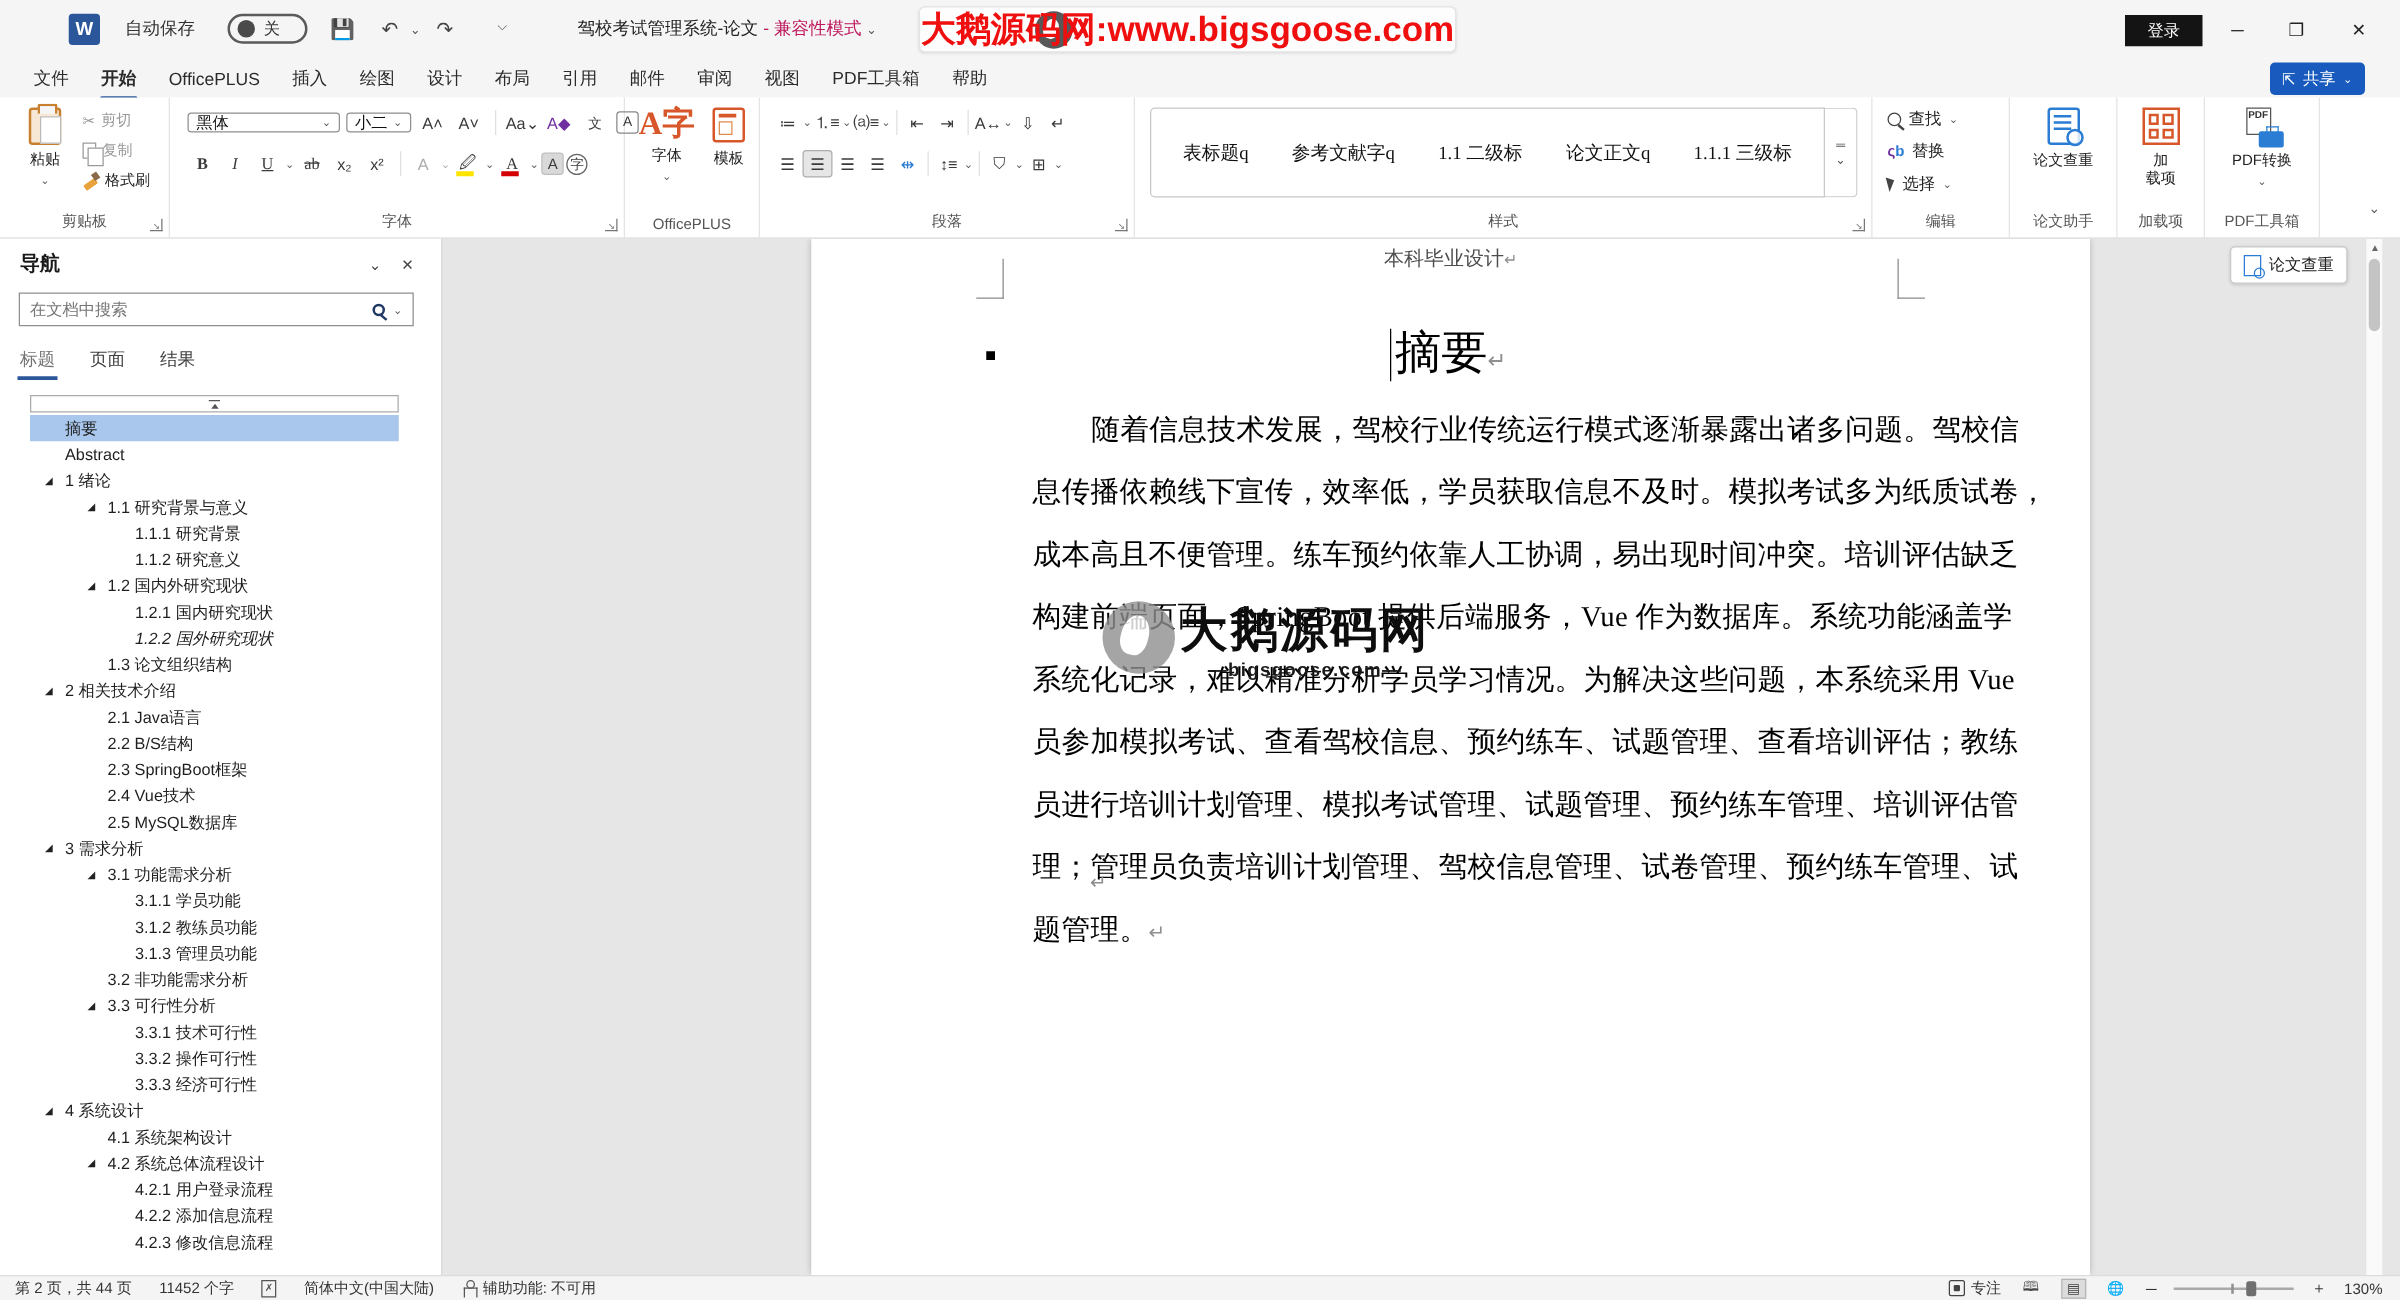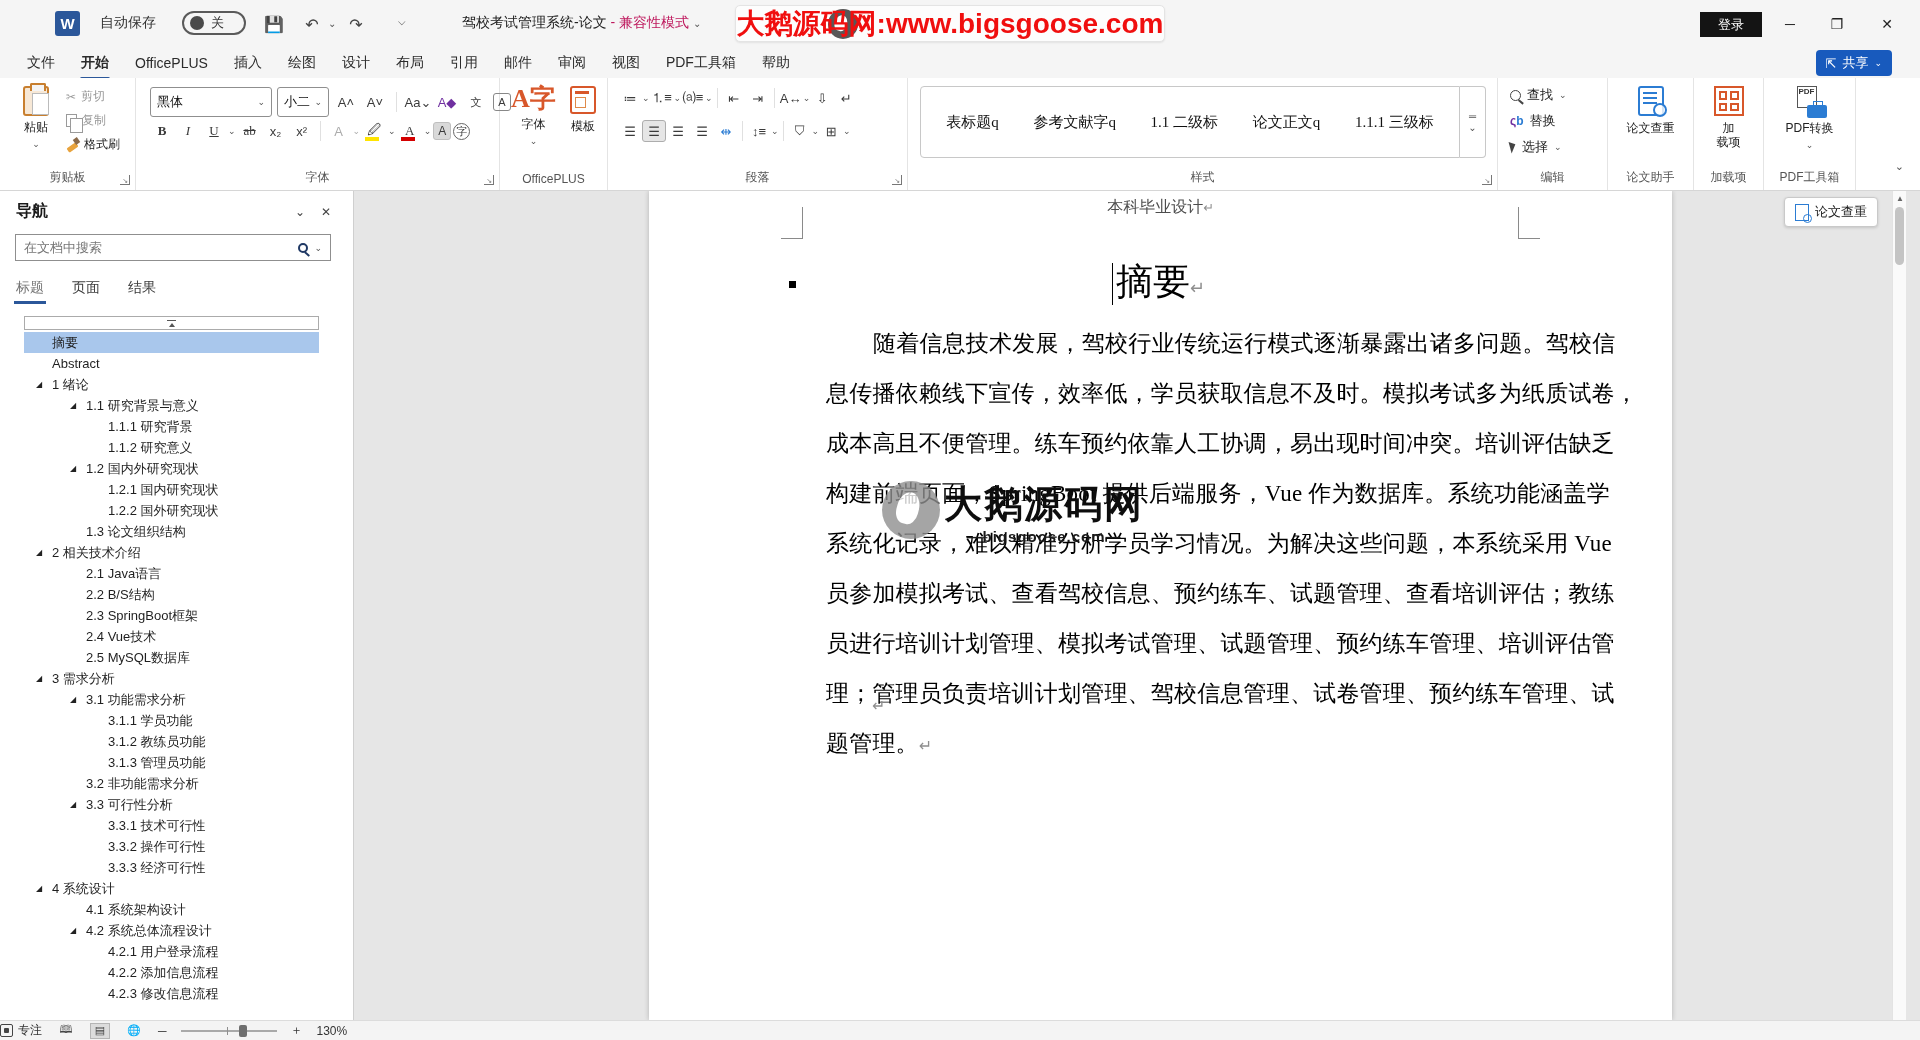--- a/index.html
+++ b/index.html
@@ -58,21 +58,21 @@
   .clip-act { display:flex; align-items:center; gap:5px; color:#9a9a9a; }
   .clip-act.en { color:#222; }
   .copyicon { width:11px; height:13px; border:1px solid #9a9a9a; background:#fff; position:relative; }
   .copyicon:before { content:""; position:absolute; left:3px; top:3px; width:11px; height:13px; border:1px solid #9a9a9a; background:#fff; }
   .brushicon { width:13px; height:13px; position:relative; }
   .brushicon:before { content:""; position:absolute; left:1px; top:7px; width:11px; height:5px; background:#e8a33d; transform:rotate(-35deg); border-radius:1px; }
   .brushicon:after { content:""; position:absolute; right:0; top:0; width:5px; height:6px; background:#8a6a4a; transform:rotate(-35deg); }
 
   
   .g-font { width:364px; }
-  .combo { border:1px solid #8f8f8f; border-radius:3px; height:30px; display:flex; align-items:center; justify-content:space-between; padding:0 6px; font-size:13px; color:#111; background:#fff; }
+  .combo { border:1px solid #8f8f8f; border-radius:3px; height:16px; display:flex; align-items:center; justify-content:space-between; padding:0 6px; font-size:13px; color:#111; background:#fff; }
   .combo .chev { font-size:9px; color:#555; }
   .fnt-row1 { position:absolute; left:14px; top:9px; display:flex; align-items:center; gap:5px; }
   .fnt-row2 { position:absolute; left:14px; top:42px; display:flex; align-items:center; gap:2px; }
   .vsep { width:1px; height:20px; background:#e0e0e0; margin:0 4px; }
   .bold-b { font-weight:bold; font-family:"Liberation Serif",serif; }
   .ital-i { font-style:italic; font-family:"Liberation Serif",serif; }
   .und-u { text-decoration:underline; font-family:"Liberation Serif",serif; }
   .strike { text-decoration:line-through; font-family:"Liberation Serif",serif; }
   .hl-pen { position:relative; font-family:"Liberation Serif",serif; }
   .hl-pen:after { content:""; position:absolute; left:3px; bottom:1px; width:14px; height:4px; background:#ffe400; }
@@ -482,21 +482,21 @@
           <div class="nav-item" style="padding-left: 84px;">
             <span class="lbl">1.1.2 研究意义</span>
           </div>
           <div class="nav-item" style="padding-left: 62px;">
             <span class="tri" style="left: 46px;">◢</span>
             <span class="lbl">1.2 国内外研究现状</span>
           </div>
           <div class="nav-item" style="padding-left: 84px;">
             <span class="lbl">1.2.1 国内研究现状</span>
           </div>
-          <div class="nav-item" style="padding-left: 84px;">
+          <div class="nav-item" style="padding-left: 84px; font-style: italic;">
             <span class="lbl">1.2.2 国外研究现状</span>
           </div>
           <div class="nav-item" style="padding-left: 62px;">
             <span class="lbl">1.3 论文组织结构</span>
           </div>
           <div class="nav-item" style="padding-left: 28px;">
             <span class="tri" style="left: 12px;">◢</span>
             <span class="lbl">2 相关技术介绍</span>
           </div>
           <div class="nav-item" style="padding-left: 62px;">
@@ -604,20 +604,32 @@
         <span>论文查重</span>
       </div>
       <div class="scrollbar">
         <span class="sb-up">▲</span>
         <span class="sb-thumb"></span>
       </div>
     </div>
   </div>
 
   <div class="statusbar">
+    <div class="sb-left">
+      <span class="sb-item">第 2 页，共 44 页</span>
+      <span class="sb-item">11452 个字</span>
+      <span class="sb-item">
+          <span class="proof-ic">✗</span>
+        </span>
+      <span class="sb-item">简体中文(中国大陆)</span>
+      <span class="sb-item">
+        <span class="acc-ic"></span>
+        <span>辅助功能: 不可用</span>
+      </span>
+    </div>
     <div class="sb-right">
       <span class="sb-item">
         <span class="focus-ic"></span>
         <span>专注</span>
       </span>
       <span class="view-ic">🕮</span>
       <span class="view-ic sel">▤</span>
       <span class="view-ic">🌐</span>
       <span class="sb-item">─</span>
       <span class="zoom-track">

